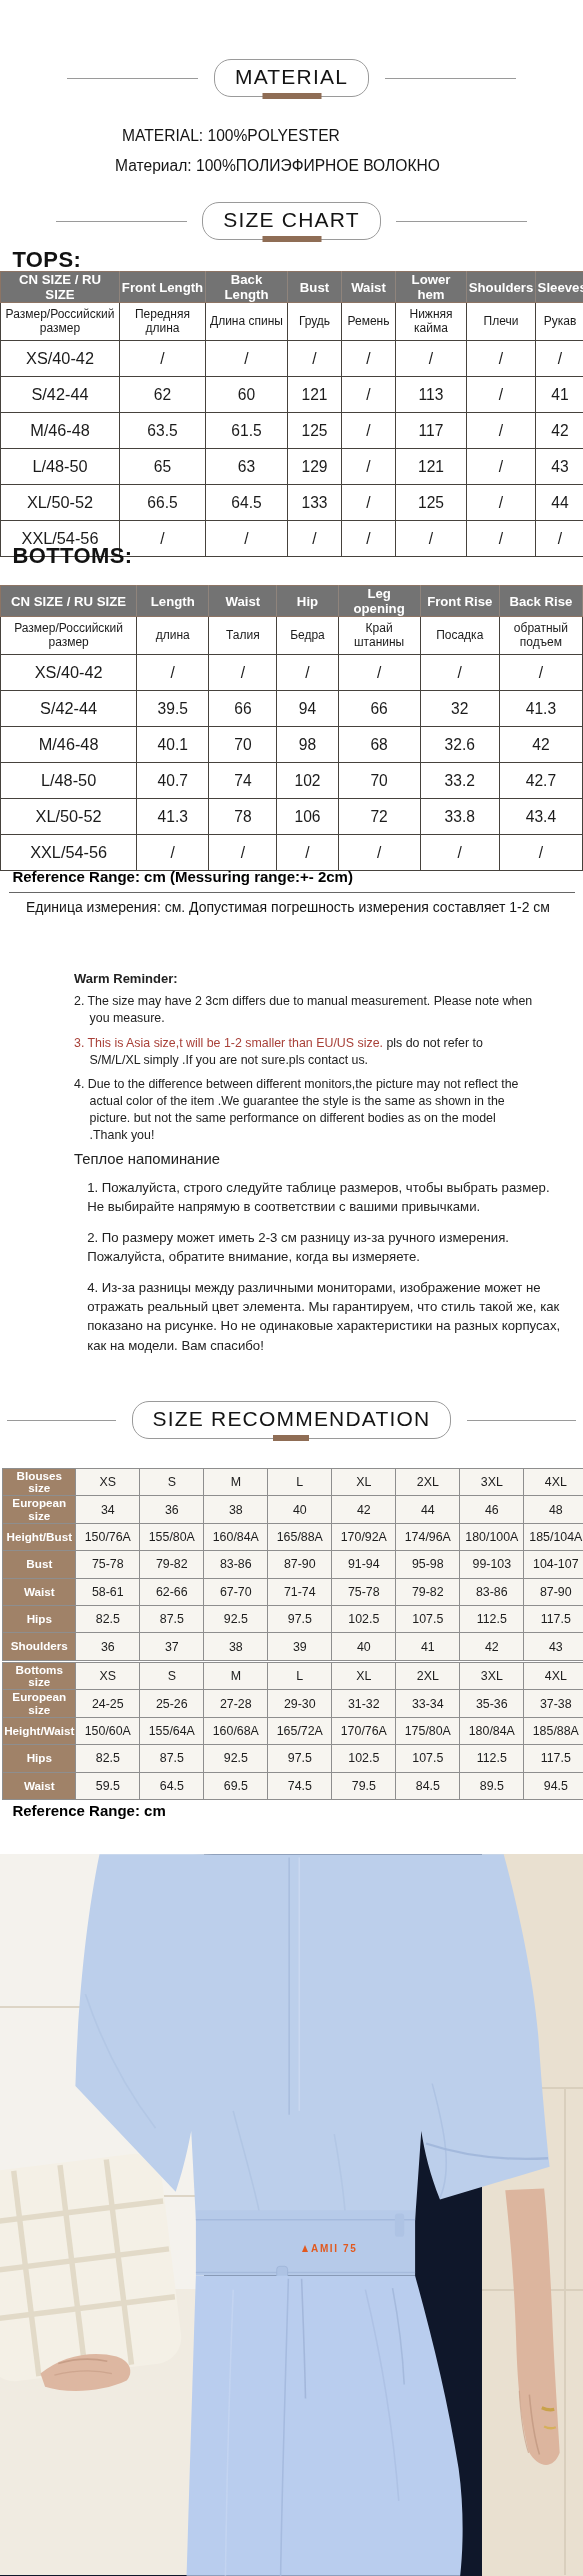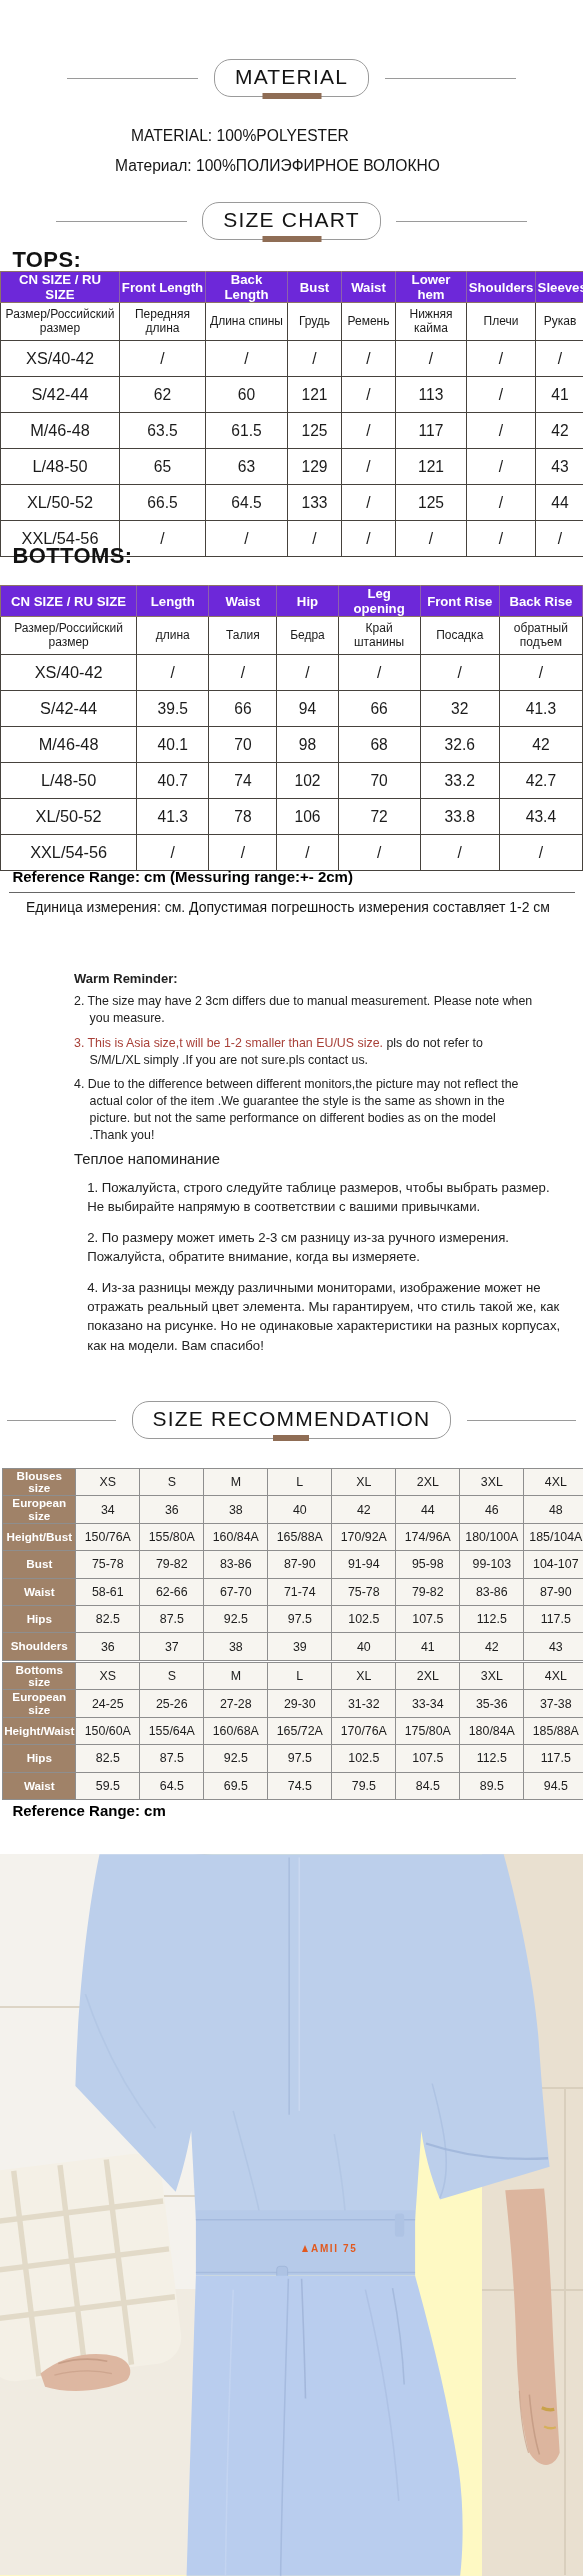--- a/index.html
+++ b/index.html
@@ -9,31 +9,31 @@
   
   .badge-row{position:absolute;left:0;width:583px;display:flex;align-items:center;justify-content:center;gap:15.6px;}
   .hline{height:0.8px;background:#9a9a9a;width:131px;flex:0 0 auto;}
   .badge{position:relative;border:1.2px solid #9a9a9a;border-radius:17px;padding:5.4px 20px 7px;
          font-size:21px;letter-spacing:1.2px;color:#141414;background:#fff;white-space:nowrap;}
   .accent{position:absolute;left:50%;transform:translateX(-50%);bottom:-3.1px;width:59px;height:6.2px;background:#8f6d55;}
   .accent.small{width:36px;}
 
   
   .mat-lines{position:absolute;top:121px;left:115px;font-size:15.6px;line-height:1.9;color:#151515;}
-  .mat-lines .l1{margin-left:16px;}
+  .mat-lines .l1{margin-left:7px;}
 
   
   .h-label{position:absolute;left:12.4px;font-size:22px;font-weight:700;letter-spacing:0.4px;color:#121212;}
 
   
   .tbl-main{position:absolute;left:0;width:583px;}
   .tbl-main table{border-collapse:collapse;table-layout:fixed;width:583px;}
   .tbl-main th,.tbl-main td{border:1.6px solid #46423d;text-align:center;vertical-align:middle;
       padding:0 1.6px;font-weight:400;color:#1b1b1b;}
-  .tbl-main tr.hdr th{background:#6d28d9;color:#fff;font-weight:700;font-size:13.2px;height:22px;
+  .tbl-main tr.hdr th{background:#737373;color:#fff;font-weight:700;font-size:13.2px;height:22px;
       border:1.6px solid #8d7464;border-right:0.8px solid #a8948588;}
   .tbl-main tr.sub th,.tbl-main tr.sub td{font-size:12px;height:37px;line-height:1.15;}
   .tbl-main tbody tr:not(.hdr):not(.sub) td,.tbl-main tbody tr:not(.hdr):not(.sub) th{font-size:15.6px;height:35px;}
   .tbl-main tbody tr:not(.hdr):not(.sub) td:first-child{font-size:16.3px;}
 
   
   .ref-bold{position:absolute;left:12.4px;font-size:15px;font-weight:700;color:#000000;}
   .ref-sep{position:absolute;left:9.3px;width:566px;height:0.8px;background:#666;}
   .ref-ru{position:absolute;left:26px;font-size:14px;color:#161616;}
 
@@ -49,21 +49,21 @@
   .wr-red{color:#a84038;}
 
   
   .tbl-rec{position:absolute;left:2.3px;width:578px;}
   .tbl-rec table{border-collapse:collapse;table-layout:fixed;width:578px;}
   .tbl-rec th,.tbl-rec td{border:0.8px solid #8e8e8e;text-align:center;vertical-align:middle;padding:0 0.8px;}
   .tbl-rec td{background:#f7f5f0;font-size:12.4px;height:26.4px;color:#1d1d1d;font-weight:400;}
   .tbl-rec th{background:#a08268;color:#fff;font-size:11.7px;font-weight:700;line-height:1.05;}
 
   
-  .photo{position:absolute;top:1854px;left:0;width:583px;height:722px;background:#fef9c3;overflow:hidden;}
+  .photo{position:absolute;top:1854px;left:0;width:583px;height:722px;background:#0f172a;overflow:hidden;}
   .ph-left{position:absolute;left:0;top:0;width:204px;height:435px;background:#f4f2ed;}
   .ph-left-low{position:absolute;left:0;top:435px;width:204px;height:286px;background:#f0ebe1;}
   .ph-right{position:absolute;left:482px;top:0;width:101px;height:722px;background:#e9e0d0;}
   .seam{position:absolute;background:#ddd5c6;}
   .shadow-col{position:absolute;left:193px;top:0;width:20px;height:334px;
       background:linear-gradient(90deg,rgba(190,178,156,0) 0%,rgba(190,178,156,.45) 55%,rgba(190,178,156,0) 100%);}
   .ph-svg{position:absolute;left:0;top:0;}
   .brand{position:absolute;left:302px;top:389px;display:flex;align-items:center;gap:3.1px;
          font-size:10px;font-weight:700;letter-spacing:1.6px;color:#e2591f;}
   .tri{width:0;height:0;border-left:3.9px solid transparent;border-right:3.9px solid transparent;

